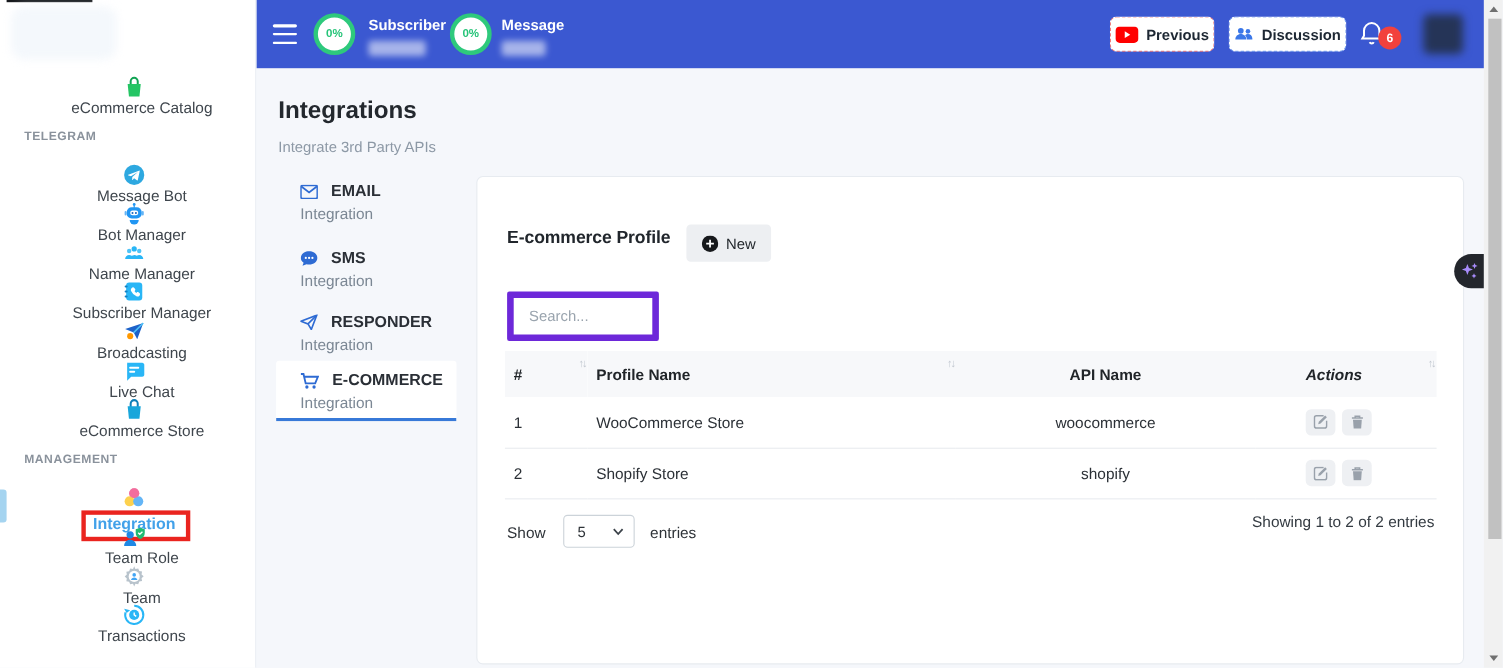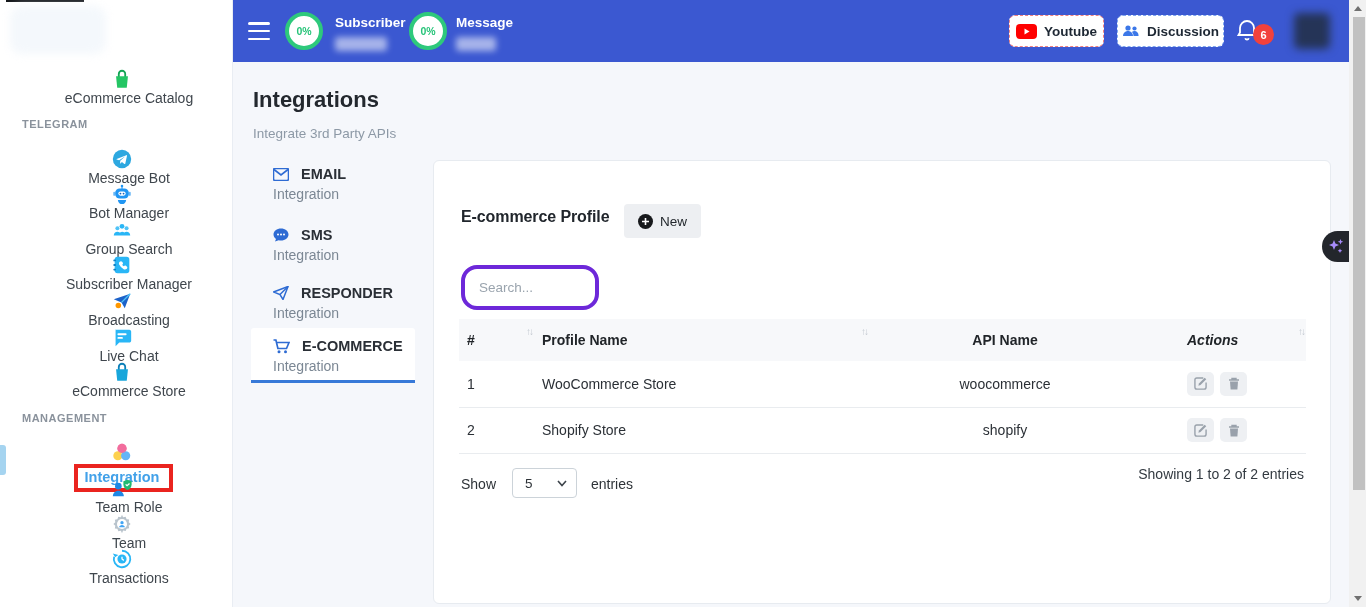--- a/index.html
+++ b/index.html
@@ -32,21 +32,21 @@
   .page-title {position:absolute; left:20px; top:25px; font-size:22px; font-weight:700; color:#23282e;}
   .page-sub {position:absolute; left:20px; top:64px; font-size:13.5px; color:#8d99a6;}
   .inav {position:absolute; left:40px; cursor:pointer;}
   .inav-t {display:flex; align-items:center; gap:12px; font-size:14.5px; font-weight:700; color:#2a2f36;}
   .inav-s {font-size:14px; color:#7b8794; margin-top:4px;}
   .inav-active {position:absolute; left:18px; top:266px; width:164px; height:55px; background:#fff; border-bottom:3px solid #3779d8; border-radius:3px 3px 0 0; padding:10px 0 0 22px; cursor:pointer;}
   
   .panel {position:absolute; left:200px; top:98px; width:898px; height:444px; background:#fff; border:1px solid #e7ebf0; border-radius:6px;}
   .panel-title {position:absolute; left:27px; top:47px; font-size:16px; letter-spacing:-0.1px; font-weight:700; color:#21262c;}
   .new-btn {position:absolute; left:190px; top:43px; width:77px; height:34px; background:#edeff2; border:none; border-radius:4px; display:flex; align-items:center; justify-content:center; gap:7px; font-size:13.5px; color:#23282d; cursor:pointer; font-family:inherit;}
-  .search-input {position:absolute; left:27px; top:104px; width:138px; height:45px; border:4px solid #6d28d9; border-radius:16px; padding:0 14px; font-size:13.5px; color:#a16207; font-family:inherit; outline:none;}
+  .search-input {position:absolute; left:27px; top:104px; width:138px; height:45px; border:6px solid #6d28d9; border-radius:2px; padding:0 14px; font-size:13.5px; color:#a16207; font-family:inherit; outline:none;}
   .search-input::placeholder {color:#9aa4ae;}
   .tbl {position:absolute; left:25px; top:158px; width:847px; border-collapse:collapse; table-layout:fixed; font-size:14px;}
   .tbl th {background:#f7f8fa; height:42px; font-weight:700; color:#212529; text-align:left; position:relative; font-size:14px;}
   .tbl th.c1 {padding-left:8px;}
   .tbl th.c2 {padding-left:8px;}
   .tbl th.c3 {text-align:center;}
   .tbl th.c4 {padding-left:46px;font-style:italic;}
   .sort {position:absolute; right:2px; top:7px; font-size:10px; color:#c2c8d0; letter-spacing:-2px; font-weight:400;}
   .tbl td {height:46px; border-bottom:1px solid #e9ecef; color:#2b3036;}
   .tbl td.c1 {padding-left:8px;}
@@ -119,21 +119,21 @@
 
   <div class="s-item" style="top:219px;">
     <span class="ic">
       <svg width="22" height="22" viewBox="0 0 24 24">
           <circle cx="7" cy="10" r="2.2" fill="#4fc3f7"></circle>
           <circle cx="17" cy="10" r="2.2" fill="#4fc3f7"></circle>
           <circle cx="12" cy="8" r="2.6" fill="#29b6f6"></circle>
           <path d="M3 18c0-2.2 1.8-4 4-4 .9 0 1.8.3 2.4.8A5 5 0 0012 14c1 0 2 .3 2.6.8.6-.5 1.5-.8 2.4-.8 2.2 0 4 1.8 4 4H3z" fill="#29b6f6"></path>
         </svg>
     </span>
-    <span>Group Search</span>
+    <span>Name Manager</span>
   </div>
 
   <div class="s-item" style="top:254px;">
     <span class="ic">
       <svg width="22" height="22" viewBox="0 0 24 24">
           <rect x="4" y="3" width="16" height="18" rx="3" fill="#29b6f6"></rect>
           <rect x="2.5" y="6" width="3" height="2" rx="1" fill="#1181c4"></rect>
           <rect x="2.5" y="11" width="3" height="2" rx="1" fill="#1181c4"></rect>
           <rect x="2.5" y="16" width="3" height="2" rx="1" fill="#1181c4"></rect>
           <path d="M9.5 8.5c.8-.8 2-.8 2.6 0l.8 1c.4.5.3 1.2-.2 1.7l-.4.4c.3.8 1 1.5 1.8 1.8l.4-.4c.5-.5 1.2-.6 1.7-.2l1 .8c.8.6.8 1.8 0 2.6-.8.8-2 1.1-3 .6a11 11 0 01-5.3-5.3c-.5-1-.2-2.2.6-3z" fill="#fff"></path>
@@ -245,21 +245,21 @@
   <div class="stat-label" style="left:223px; top:15px;">Message</div>
   <div class="stat-blur" style="left:223px; top:37px; width:40px;"></div>
 
   <div class="top-btn yt-btn">
     <span>
         <svg width="21" height="15" viewBox="0 0 21 15">
           <rect width="21" height="15" rx="4" fill="#ff0000"></rect>
           <path d="M8.5 4.5l5 3-5 3v-6z" fill="#fff"></path>
         </svg>
       </span>
-    <span>Youtube</span>
+    <span>Previous</span>
   </div>
   <div class="top-btn disc-btn">
     <span>
         <svg width="18" height="14" viewBox="0 0 18 14">
           <circle cx="6" cy="4" r="2.6" fill="#3b77e8"></circle>
           <circle cx="12.5" cy="4.5" r="2.1" fill="#3b77e8"></circle>
           <path d="M1 12c0-2.8 2.2-5 5-5s5 2.2 5 5H1z" fill="#3b77e8"></path>
           <path d="M11.5 12c0-1.6-.6-3-1.6-4 .7-.6 1.6-1 2.6-1 2.2 0 4 1.8 4 4v1h-5z" fill="#3b77e8"></path>
         </svg>
       </span>

